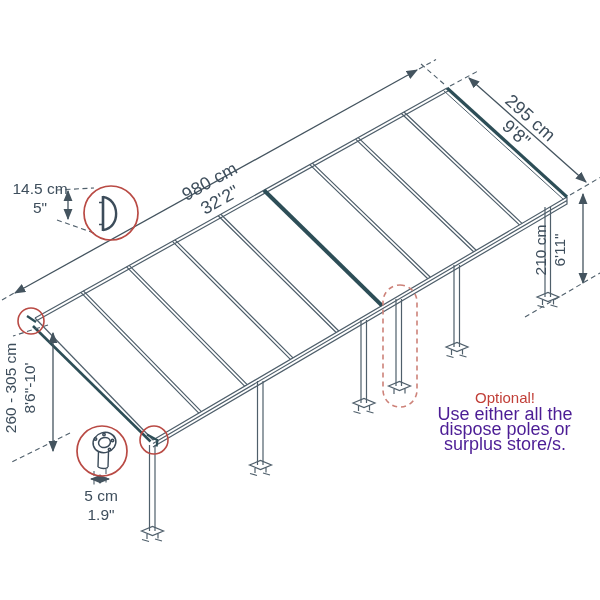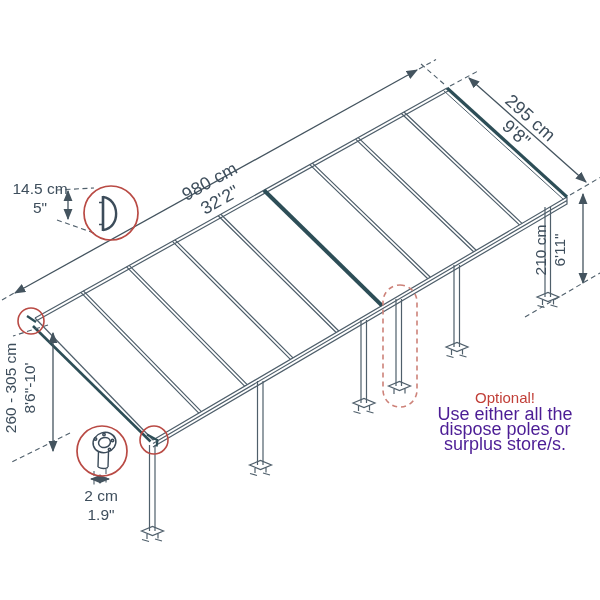--- a/index.html
+++ b/index.html
@@ -162,21 +162,21 @@
   <div>210 cm</div>
   <div>6'11"</div>
 </div>
 
 <div class="lbl lbl-sm rot-v" style="left:-45px;top:369px;width:130px;">
   <div>260 - 305 cm</div>
   <div>8'6"-10'</div>
 </div>
 
 <div class="lbl lbl-sm" style="left:71px;top:486px;width:60px;">
-  <div>2 cm</div>
+  <div>5 cm</div>
   <div>1.9"</div>
 </div>
 
 <div class="note">
   <div class="t">Optional!</div>
   <div class="b">Use either all the</div>
   <div class="b">dispose poles or</div>
   <div class="b">surplus store/s.</div>
 </div>
 

